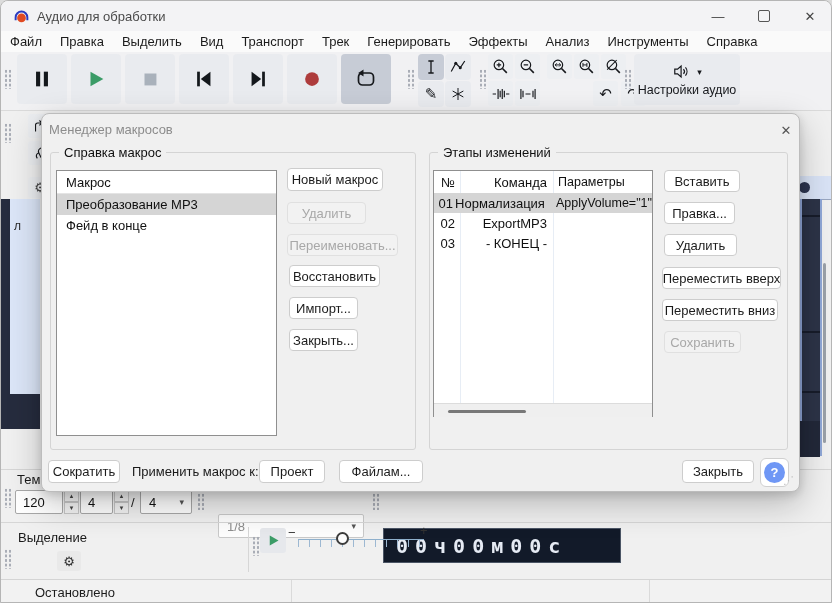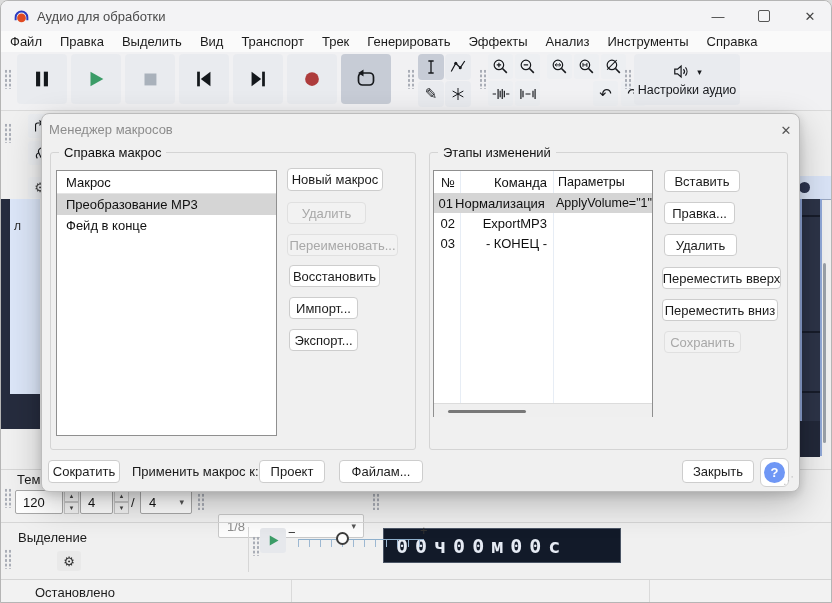--- a/index.html
+++ b/index.html
@@ -393,21 +393,21 @@
     <div class="abs dbtn disabled" style="left:245px;top:120px;width:111px;height:22px">
         <span>Переименовать...</span>
       </div>
     <div class="abs dbtn" style="left:247px;top:151px;width:91px;height:22px">
         <span>Восстановить</span>
       </div>
     <div class="abs dbtn" style="left:247px;top:183px;width:69px;height:22px">
         <span>Импорт...</span>
       </div>
     <div class="abs dbtn" style="left:247px;top:215px;width:69px;height:22px">
-        <span>Экспорт...</span>
+        <span>Закрыть...</span>
       </div>
 
     <div class="abs groupbox" style="left:387px;top:38px;width:357px;height:296px">
       <span class="grouplabel">Этапы изменений</span>
     </div>
     <div class="abs stepstable" style="left:391px;top:56px;width:220px;height:247px">
       <div class="tvline" style="left:26px"></div>
       <div class="tvline" style="left:119px"></div>
       <div class="thead">
         <div class="c-num">№</div>

